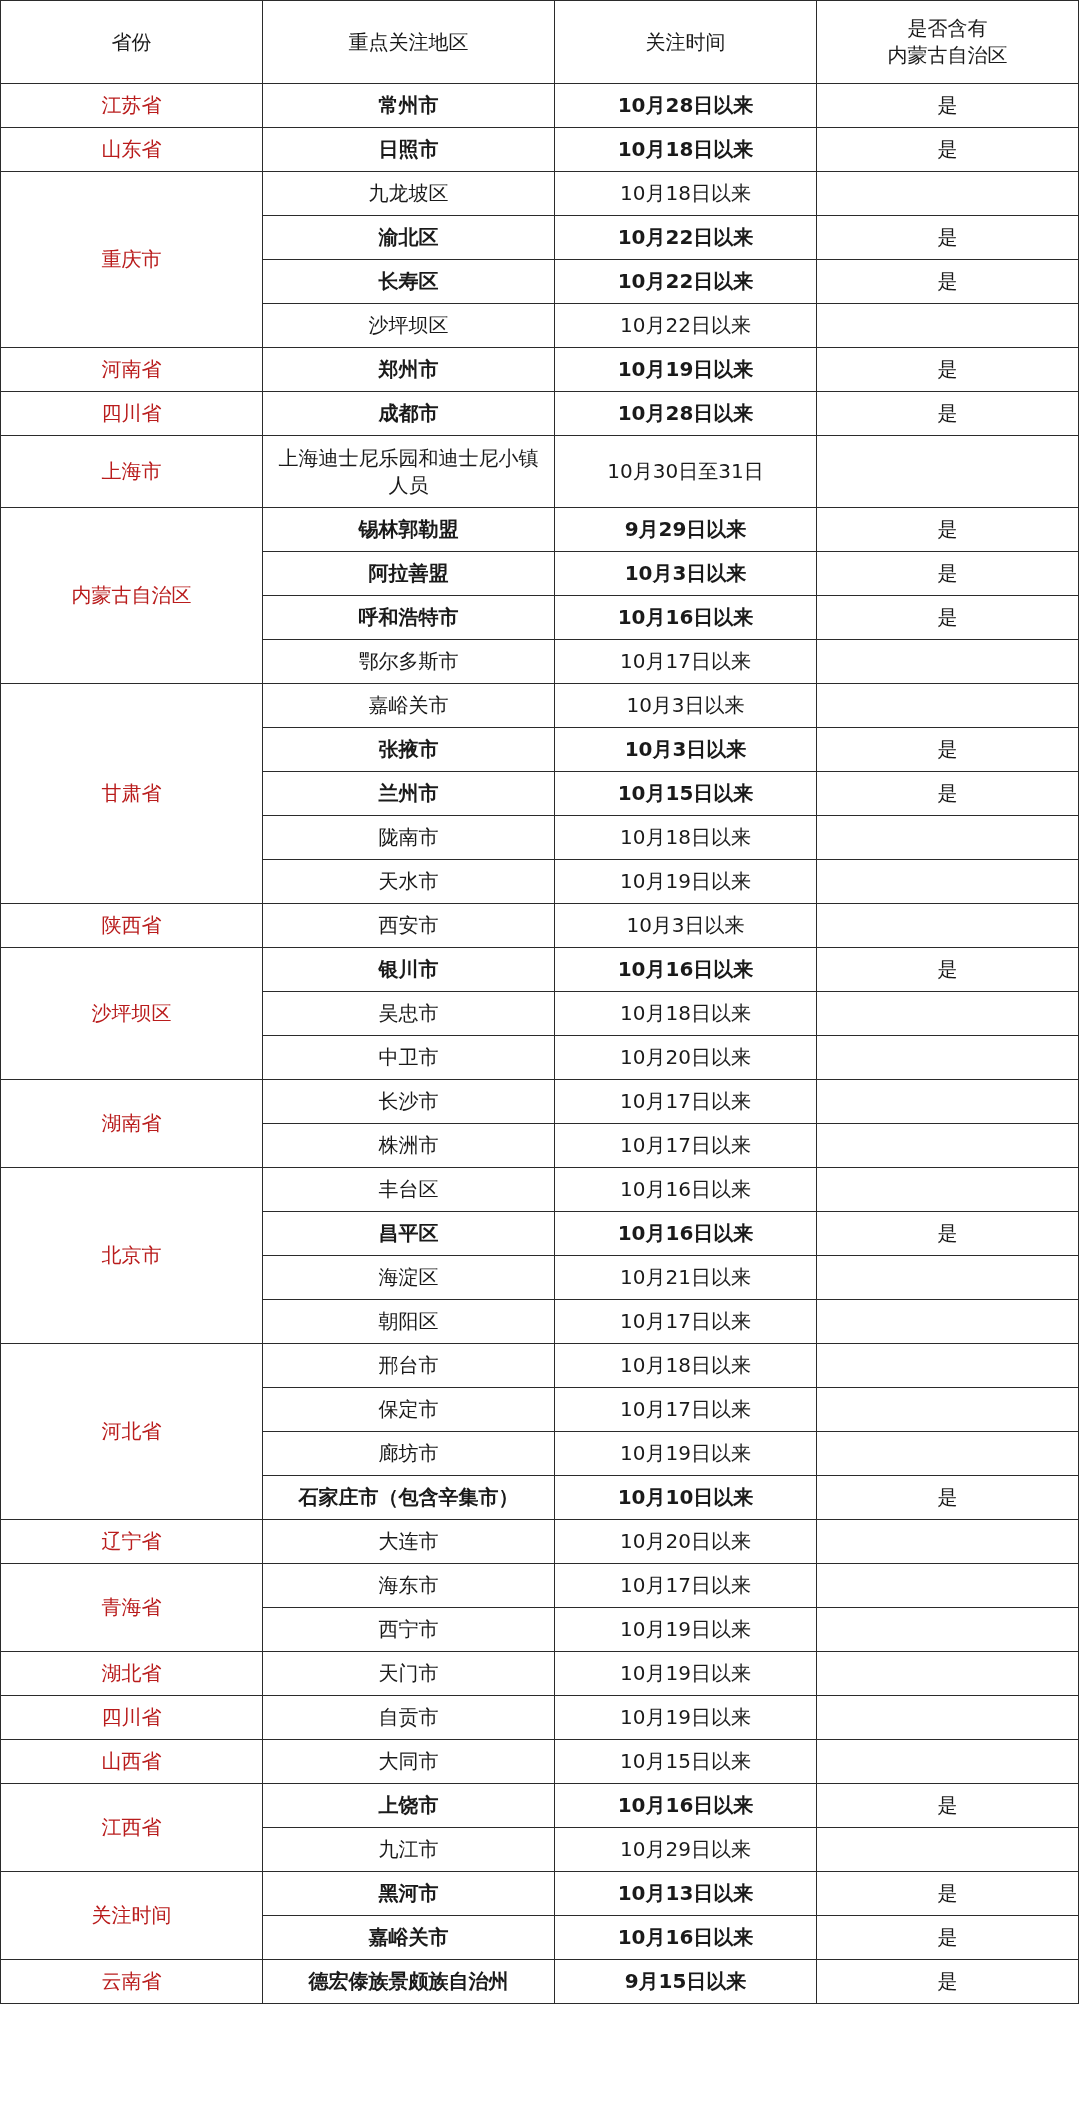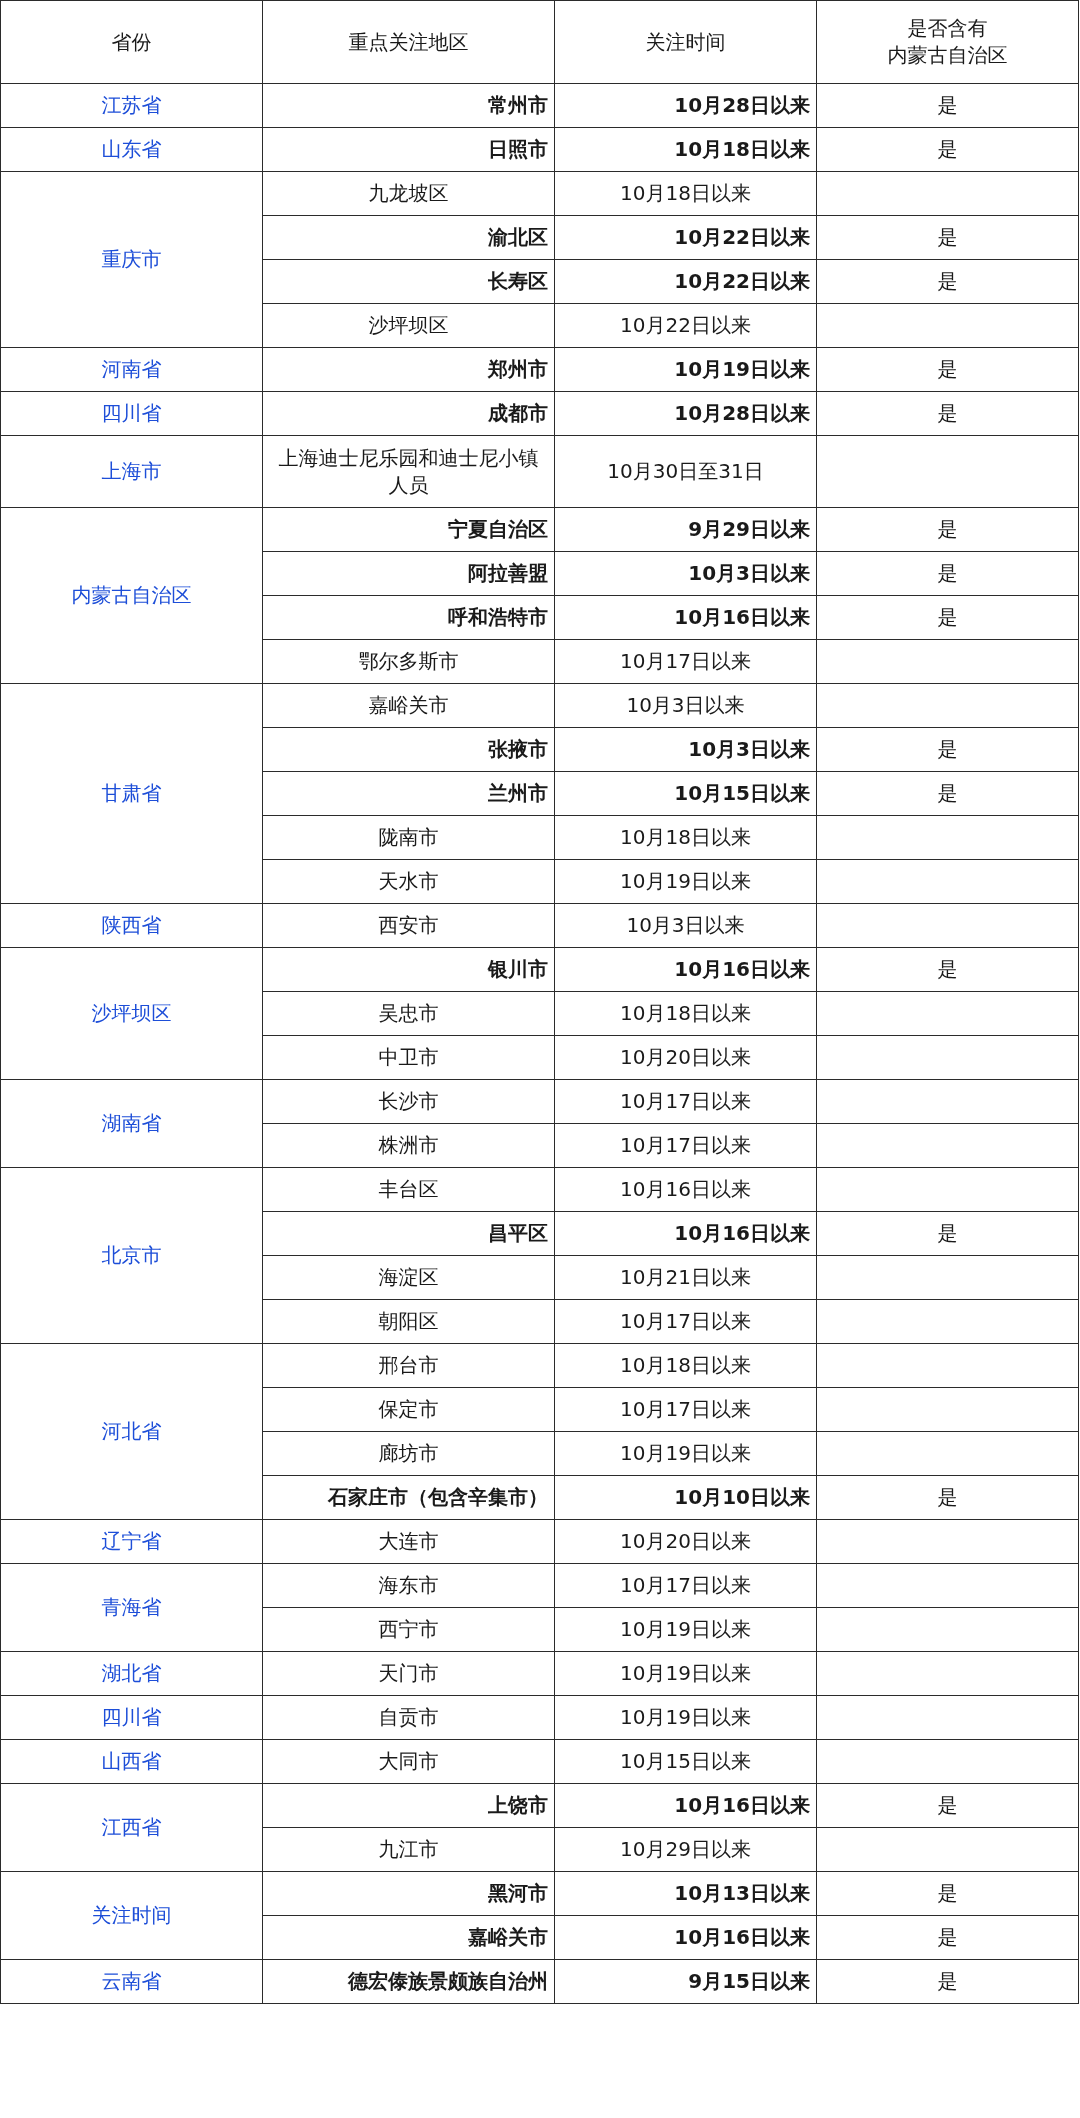--- a/index.html
+++ b/index.html
@@ -21,22 +21,22 @@
     text-align: center;
     vertical-align: middle;
     padding: 0 6px;
     font-size: 20px;
     font-weight: normal;
     line-height: 1.35;
   }
   thead th { height: 82px; font-size: 20px; }
   tbody td { height: 43px; }
   tbody tr.tall td { height: 71px; }
-  td.bold { font-weight: bold; text-align: right; }
-  td.prov { color: #1d4ed8; }
+  td.bold { font-weight: bold; }
+  td.prov { color: #b91c1c; }
   .hl { display: block; }
 </style>
 </head>
 <body>
 
 <table>
   <colgroup>
     <col class="c1">
       <col class="c2">
       <col class="c3">
@@ -100,21 +100,21 @@
         <td>是</td>
       </tr>
       <tr class="tall">
         <td class="prov" rowspan="1">上海市</td>
         <td>上海迪士尼乐园和迪士尼小镇人员</td>
         <td>10月30日至31日</td>
         <td></td>
       </tr>
       <tr>
         <td class="prov" rowspan="4">内蒙古自治区</td>
-        <td class="bold">宁夏自治区</td>
+        <td class="bold">锡林郭勒盟</td>
         <td class="bold">9月29日以来</td>
         <td>是</td>
       </tr>
       <tr>
         <td class="bold">阿拉善盟</td>
         <td class="bold">10月3日以来</td>
         <td>是</td>
       </tr>
       <tr>
         <td class="bold">呼和浩特市</td>

